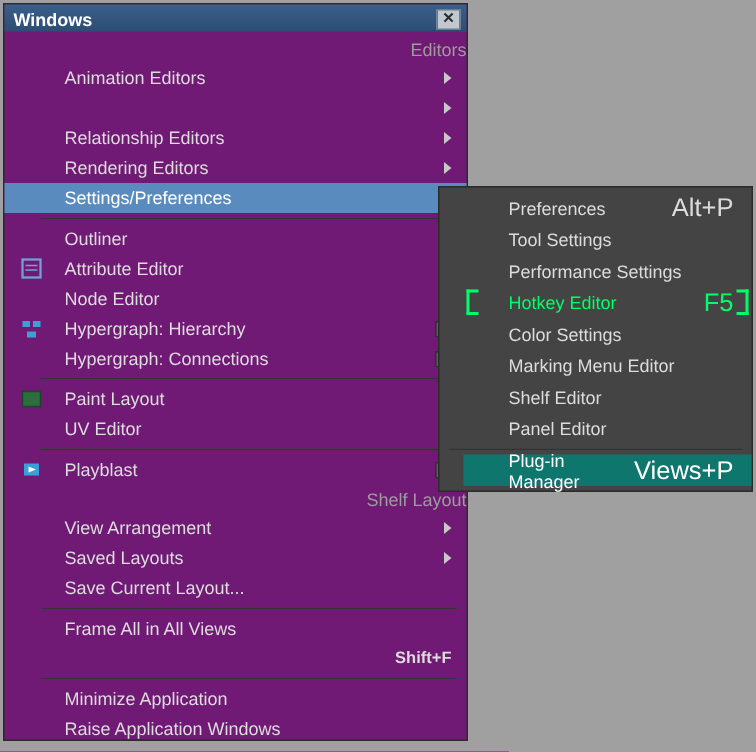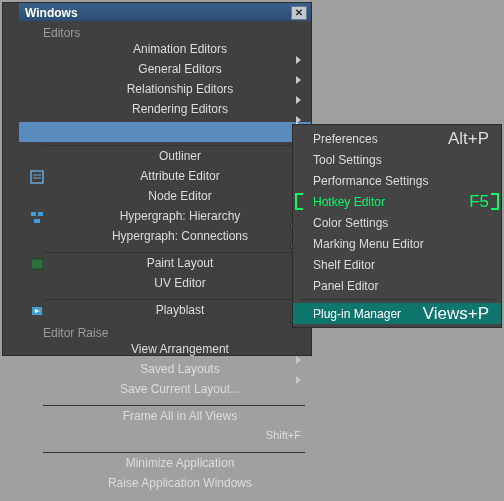--- a/index.html
+++ b/index.html
@@ -11,24 +11,23 @@
     width: 504px;
     height: 501px;
     position: relative;
     overflow: hidden;
   }
   .panel {
     position: absolute;
     left: 2px;
     top: 2px;
     width: 310px;
-    height: 354px;
-    background: #404040;
+    height: 492px;
+    background: #701a75;
     border: 1px solid #2b2b2b;
-    padding-left: 16px;
   }
   .titlebar {
     height: 18px;
     background: linear-gradient(#3a5f8a, #2d4d73);
     color: #ffffff;
     font-weight: bold;
     padding: 1px 4px 0 6px;
     display: flex;
     align-items: center;
     justify-content: space-between;
@@ -42,30 +41,30 @@
     color: #2b2b2b;
     font-size: 10px;
     line-height: 1;
     cursor: default;
   }
   .menu-body { padding: 2px 0 4px 0; }
   .section-label {
     color: #9c9c9c;
     padding: 3px 0 2px 24px;
     font-size: 12px;
+    text-align: right;
   }
   .item {
     height: 20px;
     display: flex;
     align-items: center;
     padding-left: 40px;
     padding-right: 10px;
     color: #dcdcdc;
     position: relative;
-    flex-direction: column;
   }
   .item.selected {
     background: #5a8bbf;
     color: #ffffff;
   }
   .item .arrow {
     margin-left: auto;
     width: 0; height: 0;
     border-top: 4px solid transparent;
     border-bottom: 4px solid transparent;
@@ -75,20 +74,21 @@
   .item .checkbox {
     margin-left: auto;
     width: 11px; height: 11px;
     border: 1px solid #2e2e2e;
     background: #5a5a5a;
   }
   .item .shortcut {
     margin-left: auto;
     color: #dcdcdc;
     font-size: 11px;
+    font-weight: bold;
   }
   .icon-slot {
     position: absolute;
     left: 10px;
     width: 16px; height: 16px;
   }
   .icon-slot svg { width: 16px; height: 16px; }
   .sep {
     height: 1px;
     background: #5a5a5a;
@@ -103,24 +103,25 @@
     top: 124px;
     width: 210px;
     background: #444444;
     border: 1px solid #2b2b2b;
     padding: 3px 0;
   }
   .sub-item {
     height: 21px;
     display: flex;
     align-items: center;
-    padding-left: 20px;
+    padding-left: 30px;
     padding-right: 12px;
     color: #dcdcdc;
     position: relative;
+    margin-left: 16px;
   }
   .sub-item .shortcut {
     margin-left: auto;
     font-size: 17px;
   }
   .sub-item.highlight {
     color: #00ff66;
     align-items: center;
   }
   .sub-item.highlight::before,
@@ -154,32 +155,32 @@
     <span class="close-btn">✕</span>
   </div>
   <div class="menu-body">
     <div class="section-label">Editors</div>
 
     <div class="item">
       <span>Animation Editors</span>
       <span class="arrow"></span>
     </div>
     <div class="item">
-      <span>General Editors</span>
       <span class="arrow"></span>
     </div>
     <div class="item">
       <span>Relationship Editors</span>
       <span class="arrow"></span>
     </div>
     <div class="item">
       <span>Rendering Editors</span>
       <span class="arrow"></span>
     </div>
     <div class="item selected">
+      <span>Settings/Preferences</span>
       <span class="arrow"></span>
     </div>
 
     <div class="sep"></div>
 
     <div class="item">
       <span>Outliner</span>
     </div>
     <div class="item">
       <span class="icon-slot">
@@ -230,21 +231,21 @@
       <span class="icon-slot">
         <svg viewBox="0 0 16 16">
             <rect x="3" y="4" width="10" height="8" fill="#3aa0d8"></rect>
             <polygon points="6,6 11,8 6,10" fill="#fff"></polygon>
           </svg>
       </span>
       <span>Playblast</span>
       <span class="checkbox"></span>
     </div>
 
-    <div class="section-label">Editor Raise</div>
+    <div class="section-label">Shelf Layout</div>
 
     <div class="item">
       <span>View Arrangement</span>
       <span class="arrow"></span>
     </div>
     <div class="item">
       <span>Saved Layouts</span>
       <span class="arrow"></span>
     </div>
     <div class="item">

